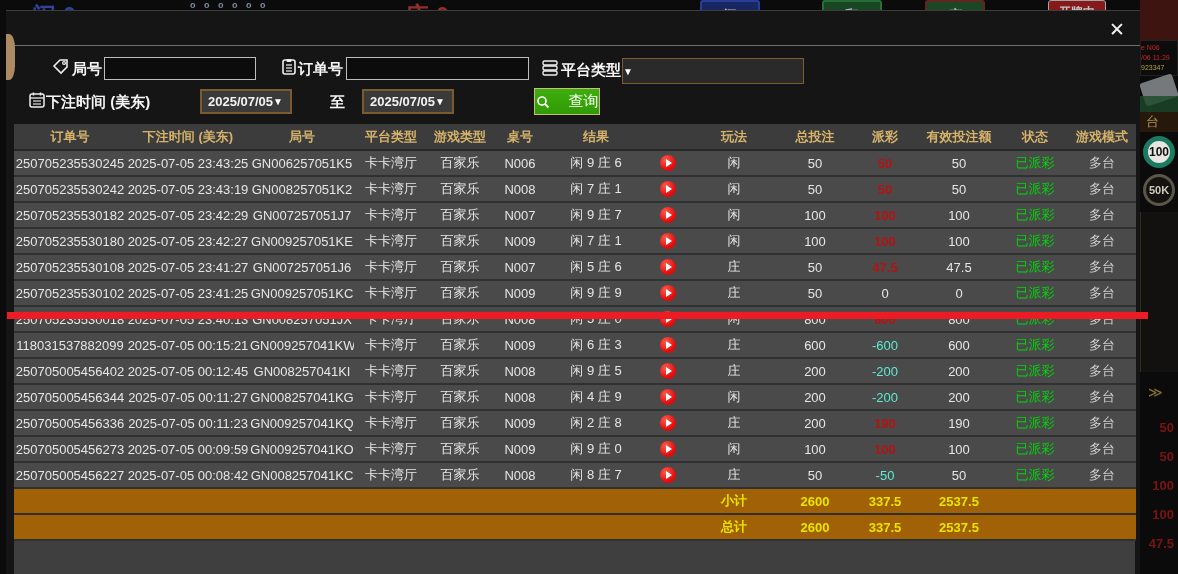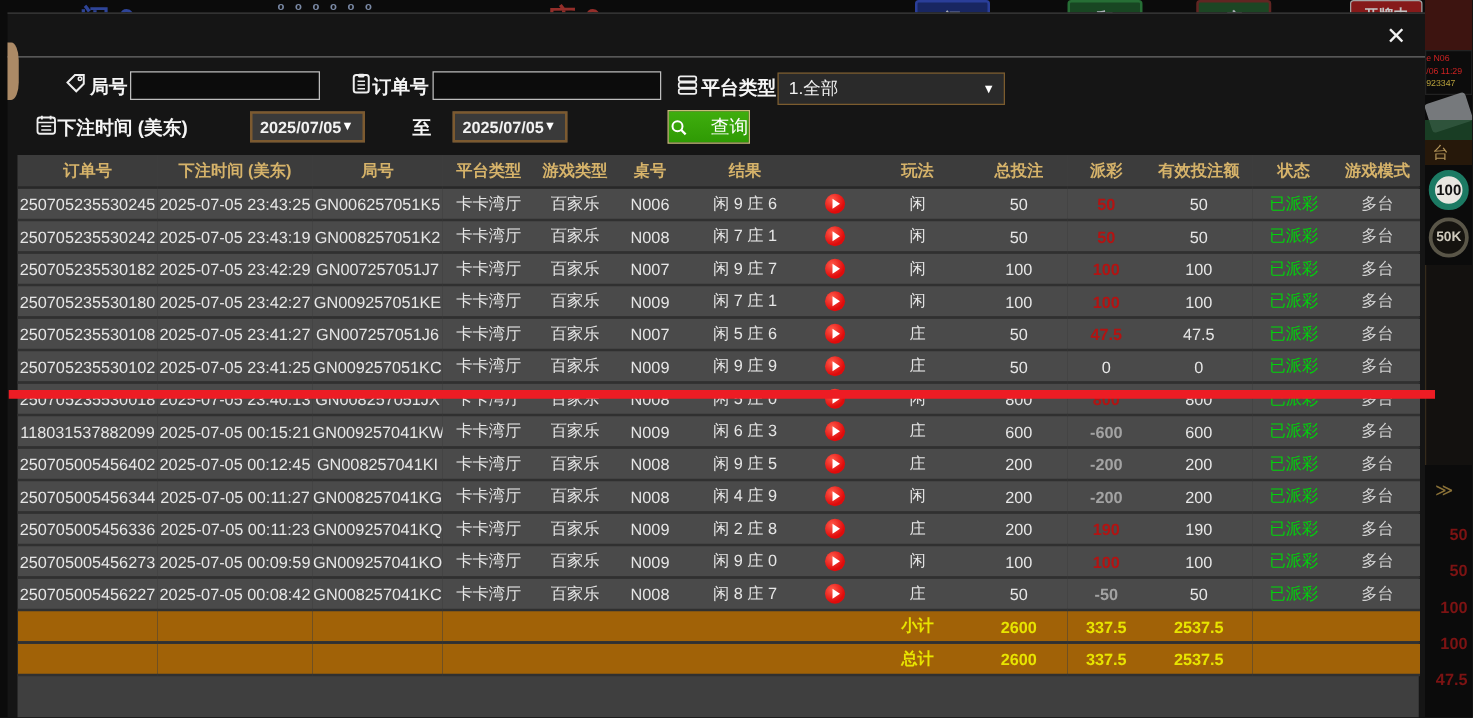--- a/index.html
+++ b/index.html
@@ -1,20 +1,20 @@
 <!DOCTYPE html>
 <html><head>
 <meta charset="utf-8">
 <style>
   html,body{margin:0;padding:0;background:#0b0b0b;font-family:"Liberation Sans","DejaVu Sans",sans-serif;}
   .stage{position:relative;width:1178px;height:574px;overflow:hidden;background:#0b0b0b;}
 
   
   .bg-top{position:absolute;left:0;top:0;width:1178px;height:10px;overflow:hidden;opacity:.75;z-index:1;}
-  .bg-top .frag{position:absolute;top:0;font-weight:bold;margin-left:32px;}
+  .bg-top .frag{position:absolute;top:0;font-weight:bold;}
   .bg-player{left:32px;color:#3a57c8;font-size:24px;}
   .bg-dots{left:190px;color:#9fb3d8;font-size:9px;letter-spacing:3px;top:1px;}
   .bg-banker{left:405px;color:#c23a35;font-size:24px;}
   .bg-tile{width:56px;height:22px;text-align:center;color:#dfe6ef;font-size:14px;line-height:26px;border-radius:3px;}
   .bg-tile.blue{left:700px;background:#1d2f7e;border:2px solid #3550c9;}
   .bg-tile.green{left:822px;background:#1d5a2a;border:2px solid #2f8f43;}
   .bg-tile.red{left:925px;background:#225a2d;border:2px solid #7e2e2a;}
   .bg-badge{left:1048px;background:#b01f1f;border:1px solid #d8d8d8;border-radius:3px;color:#fff;font-size:12px;width:56px;height:20px;line-height:22px;text-align:center;}
   .bg-right{position:absolute;right:0;top:0;width:38px;height:574px;z-index:1;overflow:hidden;}
   .bg-right .scene{position:absolute;top:0;left:0;right:0;height:40px;background:#4a1612;opacity:.8;}
@@ -63,21 +63,21 @@
   th:nth-child(6),td:nth-child(6){width:56px;}
   th:nth-child(7),td:nth-child(7){width:96px;}
   th:nth-child(8),td:nth-child(8){width:48px;}
   th:nth-child(9),td:nth-child(9){width:84px;}
   th:nth-child(10),td:nth-child(10){width:78px;}
   th:nth-child(11),td:nth-child(11){width:62px;}
   th:nth-child(12),td:nth-child(12){width:86px;}
   th:nth-child(13),td:nth-child(13){width:66px;}
   th:nth-child(14),td:nth-child(14){width:68px;}
   .pay-red{color:#b31312;font-weight:bold;}
-  .pay-green{color:#a3a3a3;font-weight:bold;margin-top:16px;}
+  .pay-green{color:#5eead4;font-weight:normal;margin-top:16px;}
   .pay-white{color:#e8e8e8;}
   .status{color:#00d30a;}
   .mode{color:#d2d2d2;}
   .play{display:inline-block;width:16px;height:16px;border-radius:50%;background:radial-gradient(circle at 35% 30%,#ff5a4a,#e00b0b 65%);vertical-align:middle;position:relative;cursor:pointer;}
   .play .tri{position:absolute;left:6px;top:4px;width:0;height:0;border-left:6px solid #fff;border-top:4px solid transparent;border-bottom:4px solid transparent;}
   tr.sum td{color:#e8e400;font-weight:bold;background:#a16207;}
   .red-divider{position:absolute;left:7px;top:312px;width:1141px;height:7px;background:#ed1c24;z-index:20;}
 </style>
 </head>
 <body>
@@ -145,21 +145,20 @@
 
     <span class="icon" style="left:535px;top:48px;">
       <svg viewBox="0 0 18 18">
           <rect x="2" y="2" width="14" height="4" rx="1.5" fill="none" stroke="#eee" stroke-width="1.4"></rect>
           <rect x="2" y="7" width="14" height="4" rx="1.5" fill="none" stroke="#eee" stroke-width="1.4"></rect>
           <rect x="2" y="12" width="14" height="4" rx="1.5" fill="none" stroke="#eee" stroke-width="1.4"></rect>
         </svg>
     </span>
     <div class="flt-label" style="left:555px;top:50px;">平台类型</div>
     <div class="ddl" style="left:616px;top:47px;width:182px;height:26px;">
-      <span class="val">1.全部</span>
       <span class="arr">▼</span>
     </div>
 
     <span class="icon" style="left:22px;top:80px;">
       <svg viewBox="0 0 18 18">
           <rect x="2" y="3" width="14" height="13" rx="2" fill="none" stroke="#eee" stroke-width="1.5"></rect>
           <line x1="2" y1="7" x2="16" y2="7" stroke="#eee" stroke-width="1.3"></line>
           <line x1="5.5" y1="1.5" x2="5.5" y2="4.5" stroke="#eee" stroke-width="1.5"></line>
           <line x1="12.5" y1="1.5" x2="12.5" y2="4.5" stroke="#eee" stroke-width="1.5"></line>
           <line x1="5" y1="10" x2="13" y2="10" stroke="#eee" stroke-width="1.1"></line>

